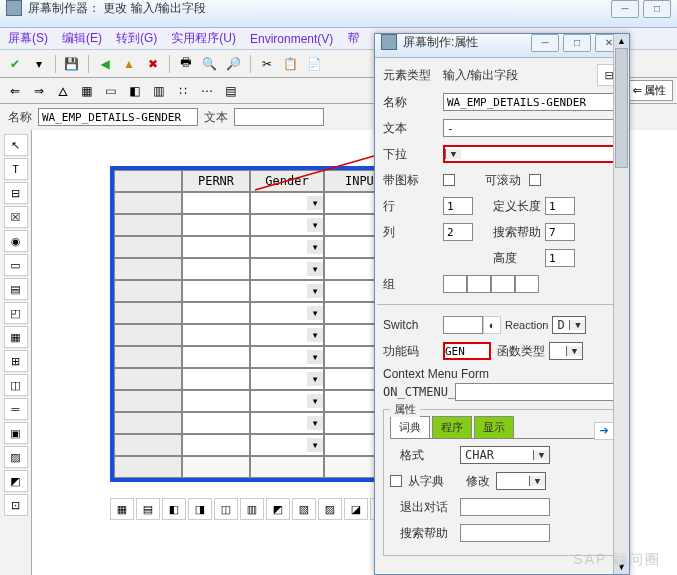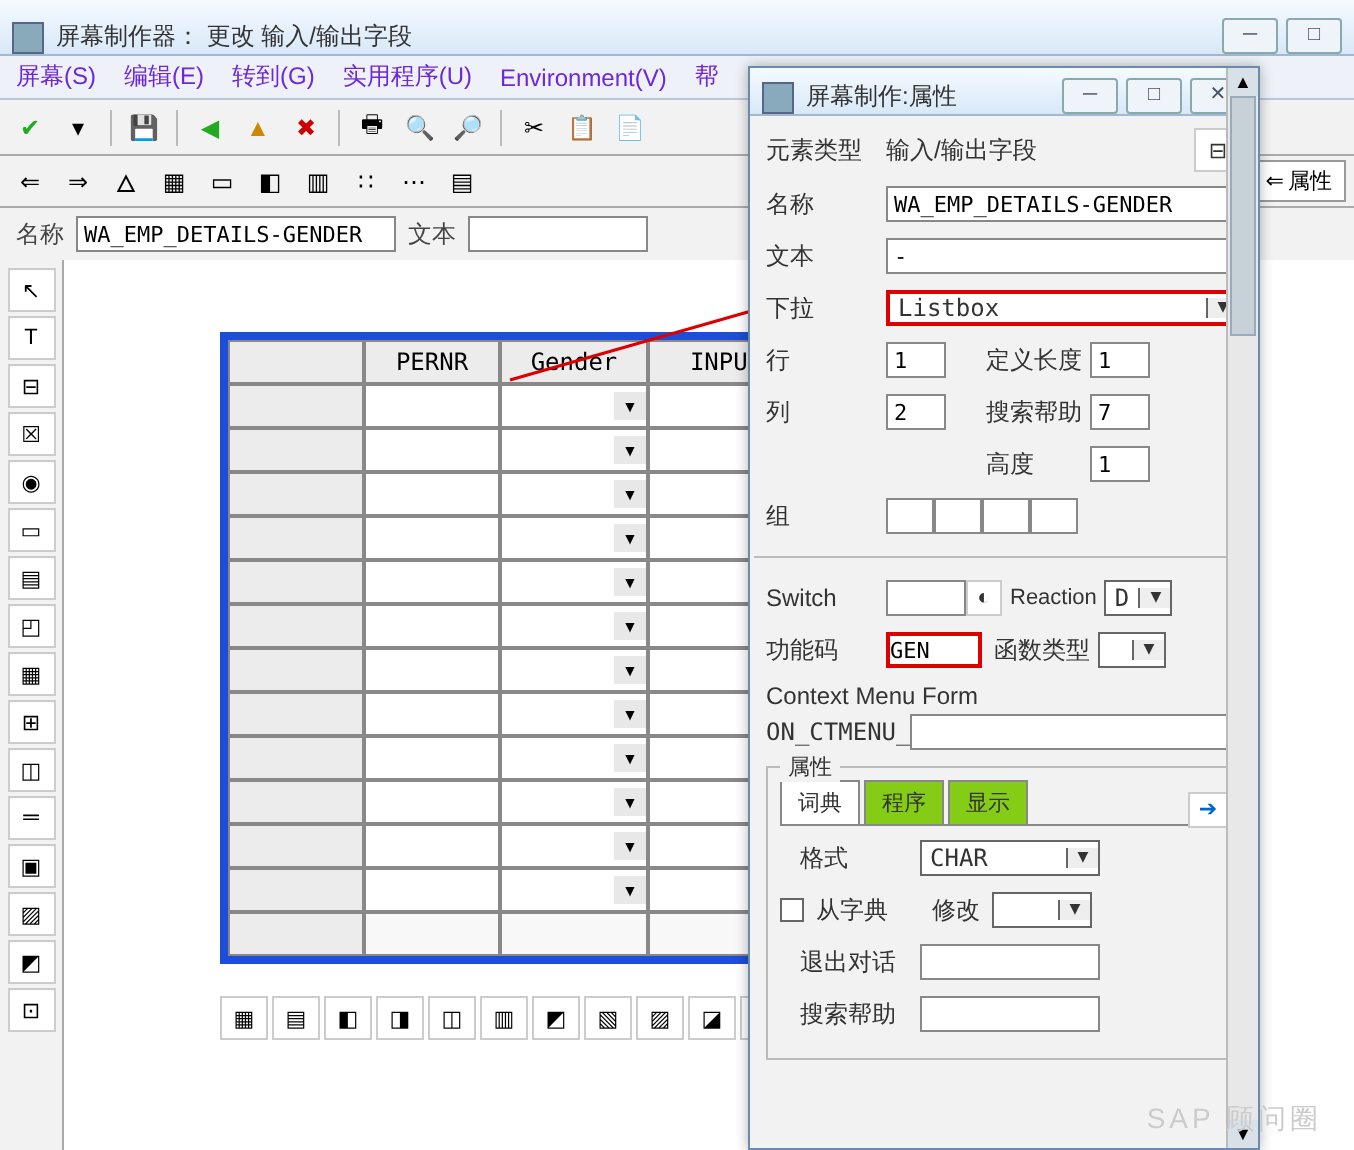--- a/index.html
+++ b/index.html
@@ -1,17 +1,17 @@
 <!DOCTYPE html>
 <html><head>
 <meta charset="utf-8">
 <style>
 * { box-sizing: border-box; margin: 0; padding: 0; }
 body { font-family: "Microsoft YaHei", Tahoma, sans-serif; font-size: 12px; background: #d4d0c8; width: 677px; height: 575px; overflow: hidden; position: relative; }
-.titlebar { background: linear-gradient(to bottom, #f5faff, #d8e8f8); height: 28px; border-bottom: 1px solid #a0b8d0; display: flex; align-items: flex-end; padding: 0 6px; }
+.titlebar { background: linear-gradient(to bottom, #f5faff, #d8e8f8); height: 28px; border-bottom: 1px solid #a0b8d0; display: flex; align-items: flex-start; padding: 0 6px; }
 .titlebar .ticon { width: 16px; height: 16px; margin-right: 6px; background: #8ab; border: 1px solid #568; }
 .titlebar .ttxt { color: #333; }
 .titlebar .wbtns { margin-left: auto; display: flex; gap: 4px; }
 .wbtn { width: 28px; height: 18px; background: #eef4fa; border: 1px solid #8aa; border-radius: 2px; font-size: 10px; text-align: center; line-height: 16px; color: #456; }
 .menubar { background: #eef2f8; height: 22px; border-bottom: 1px solid #b8c8d8; display: flex; align-items: center; padding: 0 8px; gap: 14px; color: #6d28d9; }
 .toolbar { background: #f2f2f2; height: 28px; border-bottom: 1px solid #aaa; display: flex; align-items: center; padding: 0 4px; gap: 2px; }
 .tbtn { width: 22px; height: 22px; border: 1px solid transparent; display: flex; align-items: center; justify-content: center; font-size: 12px; }
 .tsep { width: 1px; height: 18px; background: #bbb; margin: 0 3px; }
 .toolbar2 { background: #f2f2f2; height: 26px; border-bottom: 1px solid #aaa; display: flex; align-items: center; padding: 0 4px; gap: 2px; position:relative; }
 .logicbtn { border: 1px solid #999; background: #fff; padding: 2px 6px; font-size: 11px; display: flex; align-items: center; gap: 2px; }
@@ -304,23 +304,28 @@
       <span class="plbl">名称</span>
       <input class="inp" style="flex: 1 1 0%;" value="WA_EMP_DETAILS-GENDER">
     </div>
     <div class="prow">
       <span class="plbl">文本</span>
       <input class="inp" style="flex: 1 1 0%;" value="-">
     </div>
     <div class="prow">
       <span class="plbl">下拉</span>
       <div class="select redbox" style="flex:1">
-        <span class="sval">Listbox</span>
           <span class="sarrow">▼</span>
       </div>
+    </div>
+    <div class="prow">
+      <span class="plbl">带图标</span>
+      <div class="chk"></div>
+      <span style="margin-left:30px">可滚动</span>
+      <div class="chk" style="margin-left:8px"></div>
     </div>
     <div class="prow">
       <span class="plbl">行</span>
       <input class="inp" style="width: 30px;" value="1">
       <span style="margin-left:20px">定义长度</span>
       <input class="inp" style="width: 30px; margin-left: 4px;" value="1">
     </div>
     <div class="prow">
       <span class="plbl">列</span>
       <input class="inp" style="width: 30px;" value="2">

